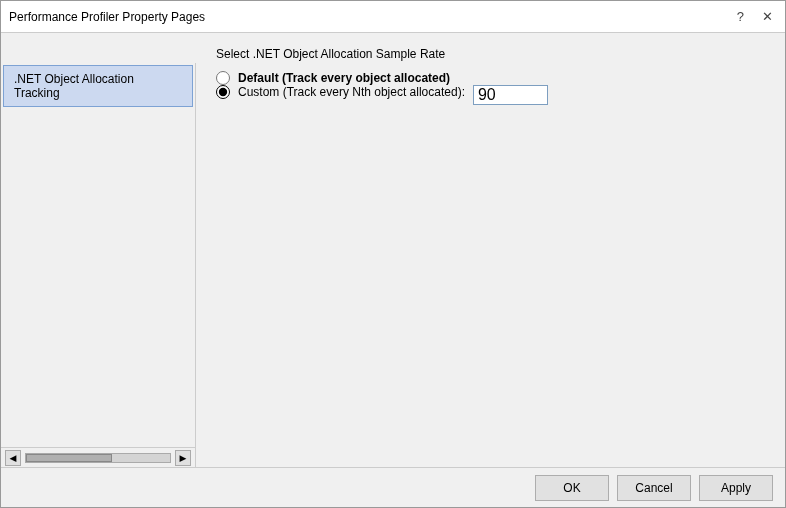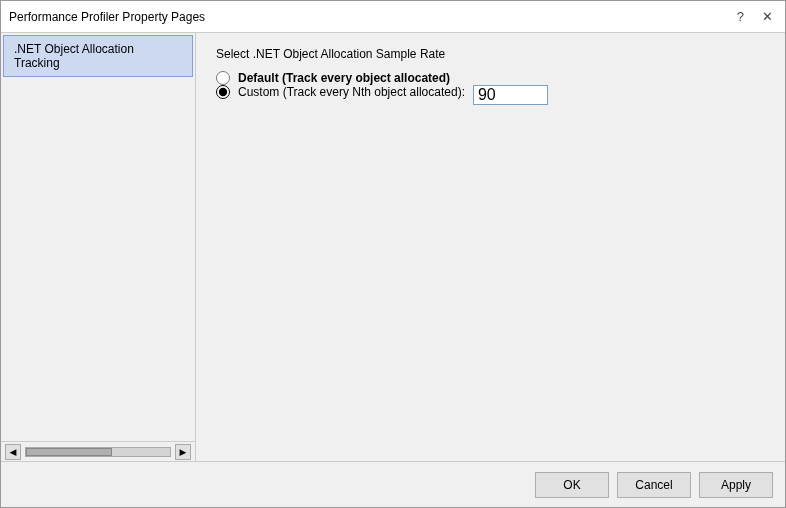--- a/index.html
+++ b/index.html
@@ -66,20 +66,21 @@
     }
 
     .sidebar {
       width: 195px;
       background: #f0f0f0;
       border-right: 1px solid #ccc;
       display: flex;
       flex-direction: column;
       flex-shrink: 0;
       overflow: hidden;
+      margin-top: 30px;
     }
 
     .sidebar-items {
       flex: 1;
       overflow-y: auto;
       overflow-x: hidden;
     }
 
     .sidebar-item {
       padding: 6px 10px;
@@ -193,21 +194,21 @@
 
     .dialog-footer {
       display: flex;
       justify-content: flex-end;
       align-items: center;
       padding: 10px 12px;
       gap: 8px;
       border-top: 1px solid #ccc;
       background: #f0f0f0;
       flex-shrink: 0;
-      height: 46px;
+      height: 40px;
     }
 
     .footer-btn {
       min-width: 74px;
       height: 26px;
       background: #e1e1e1;
       border: 1px solid #adadad;
       font-size: 12px;
       cursor: pointer;
       padding: 0 10px;

